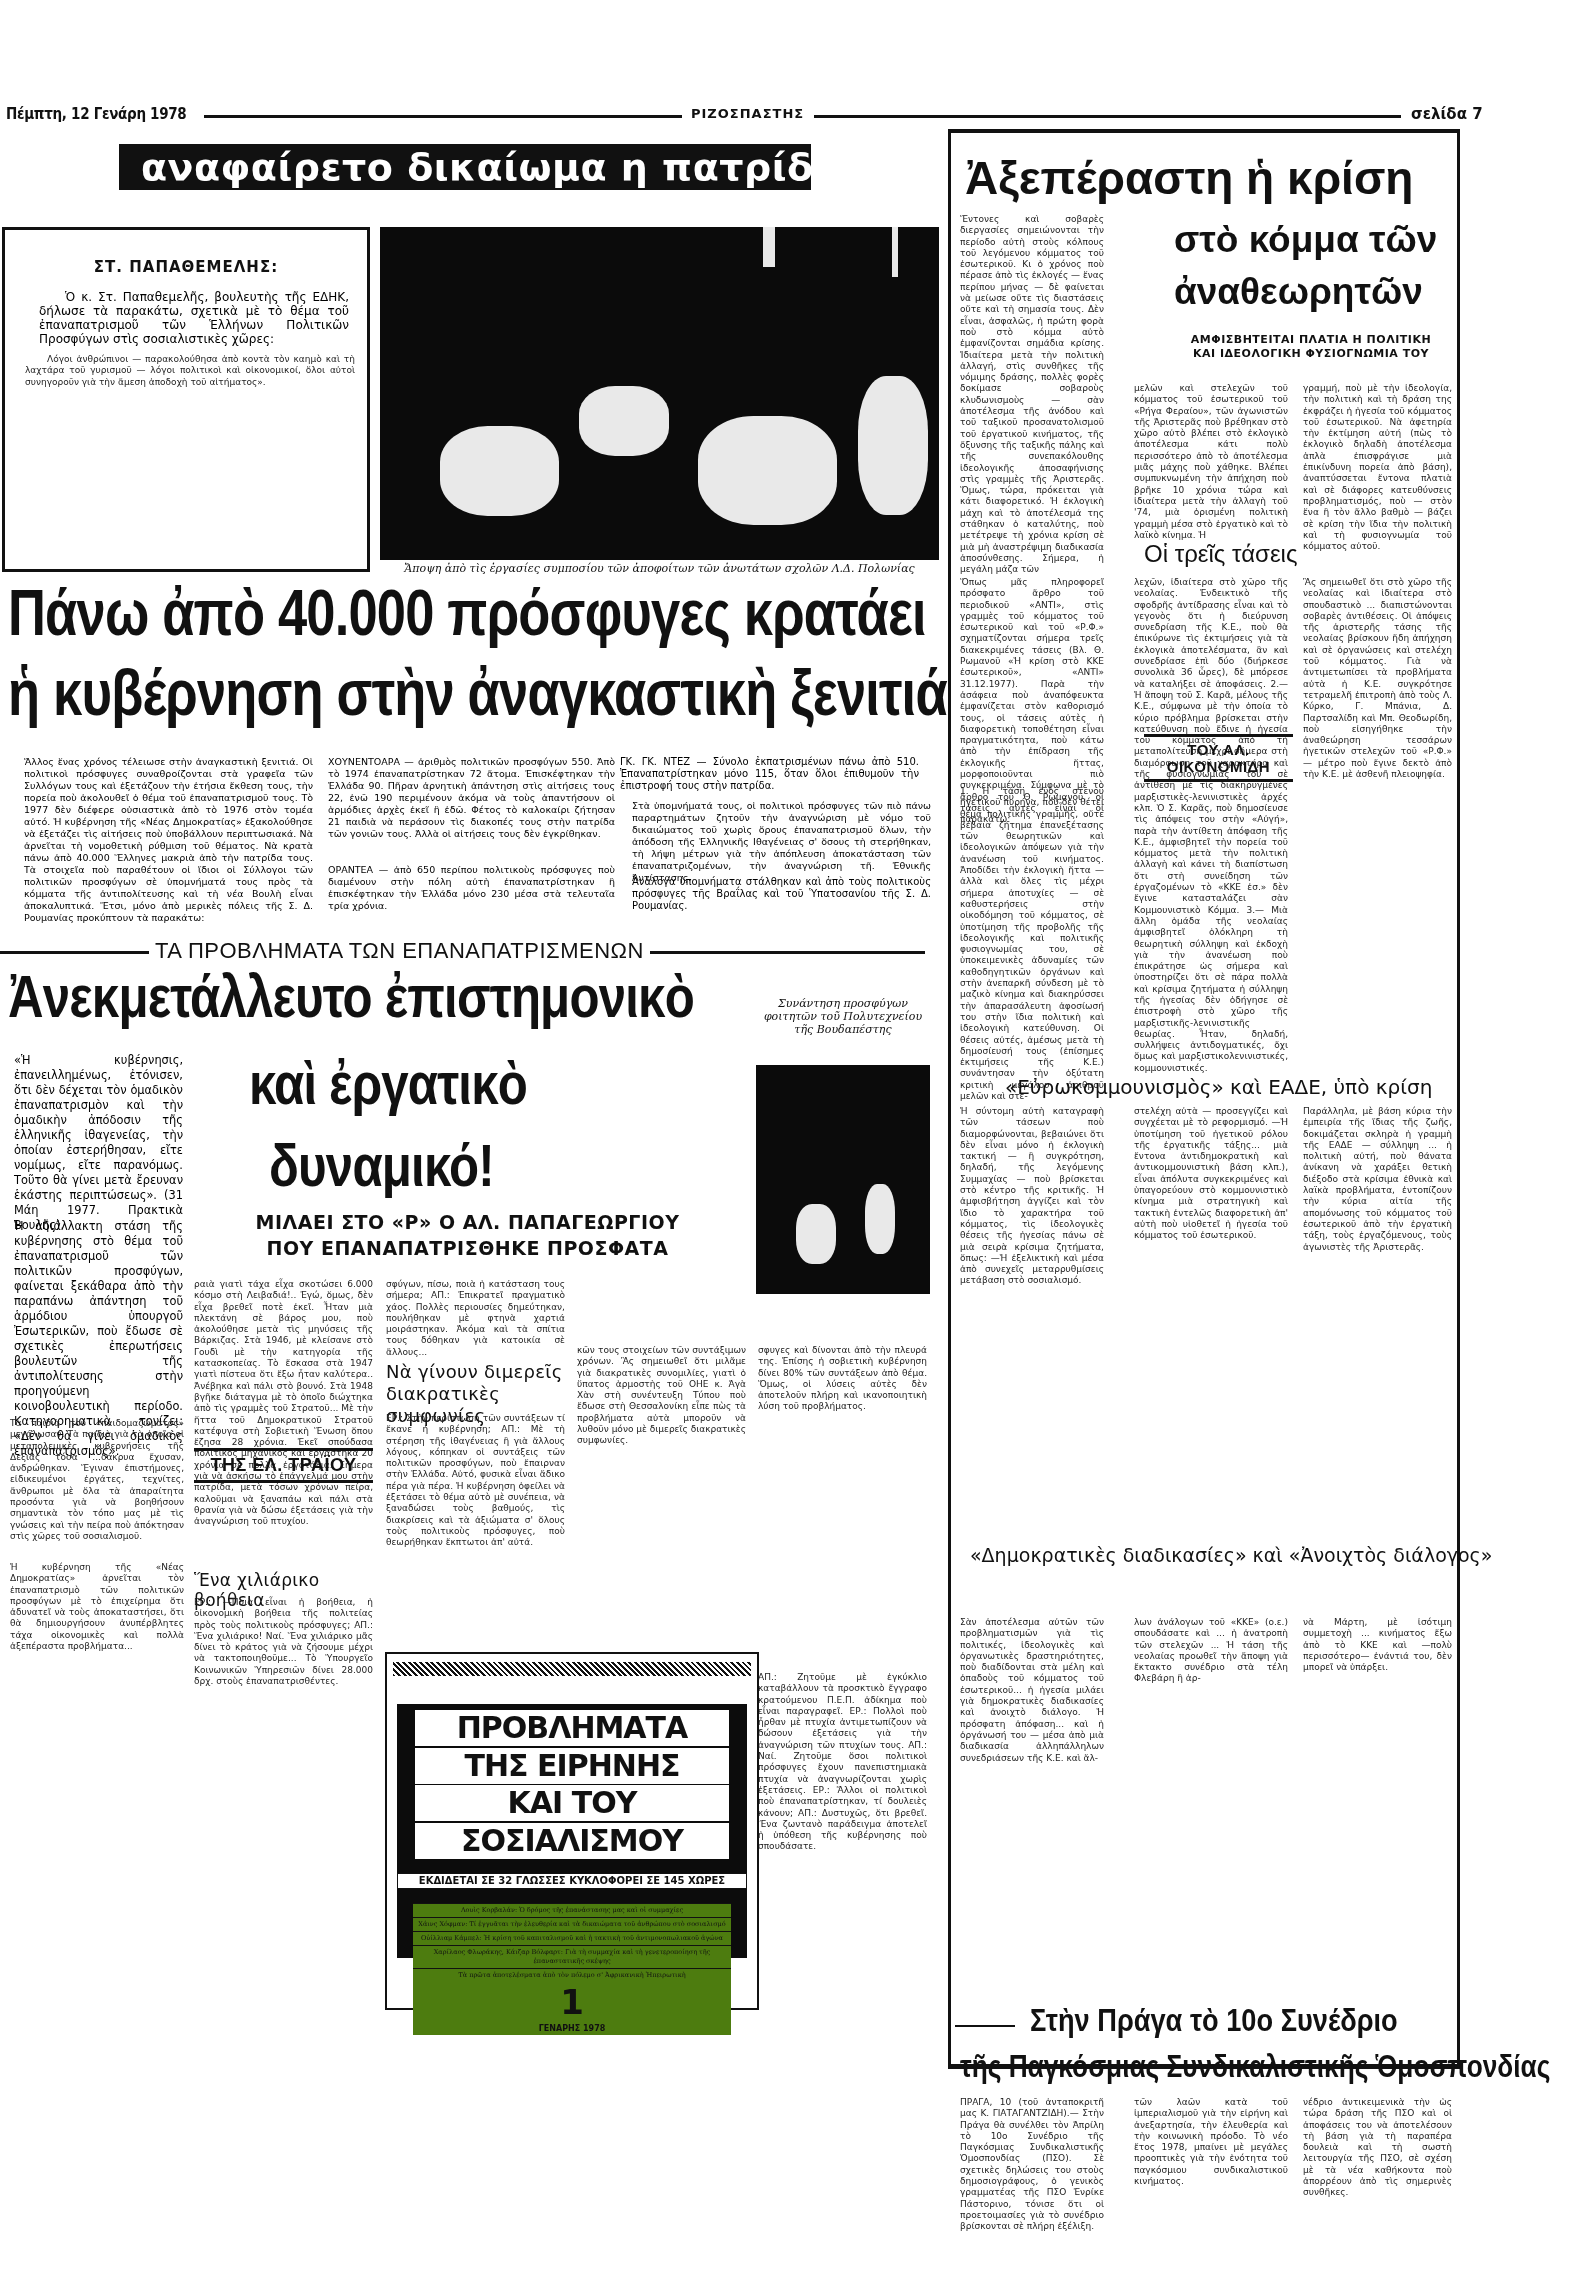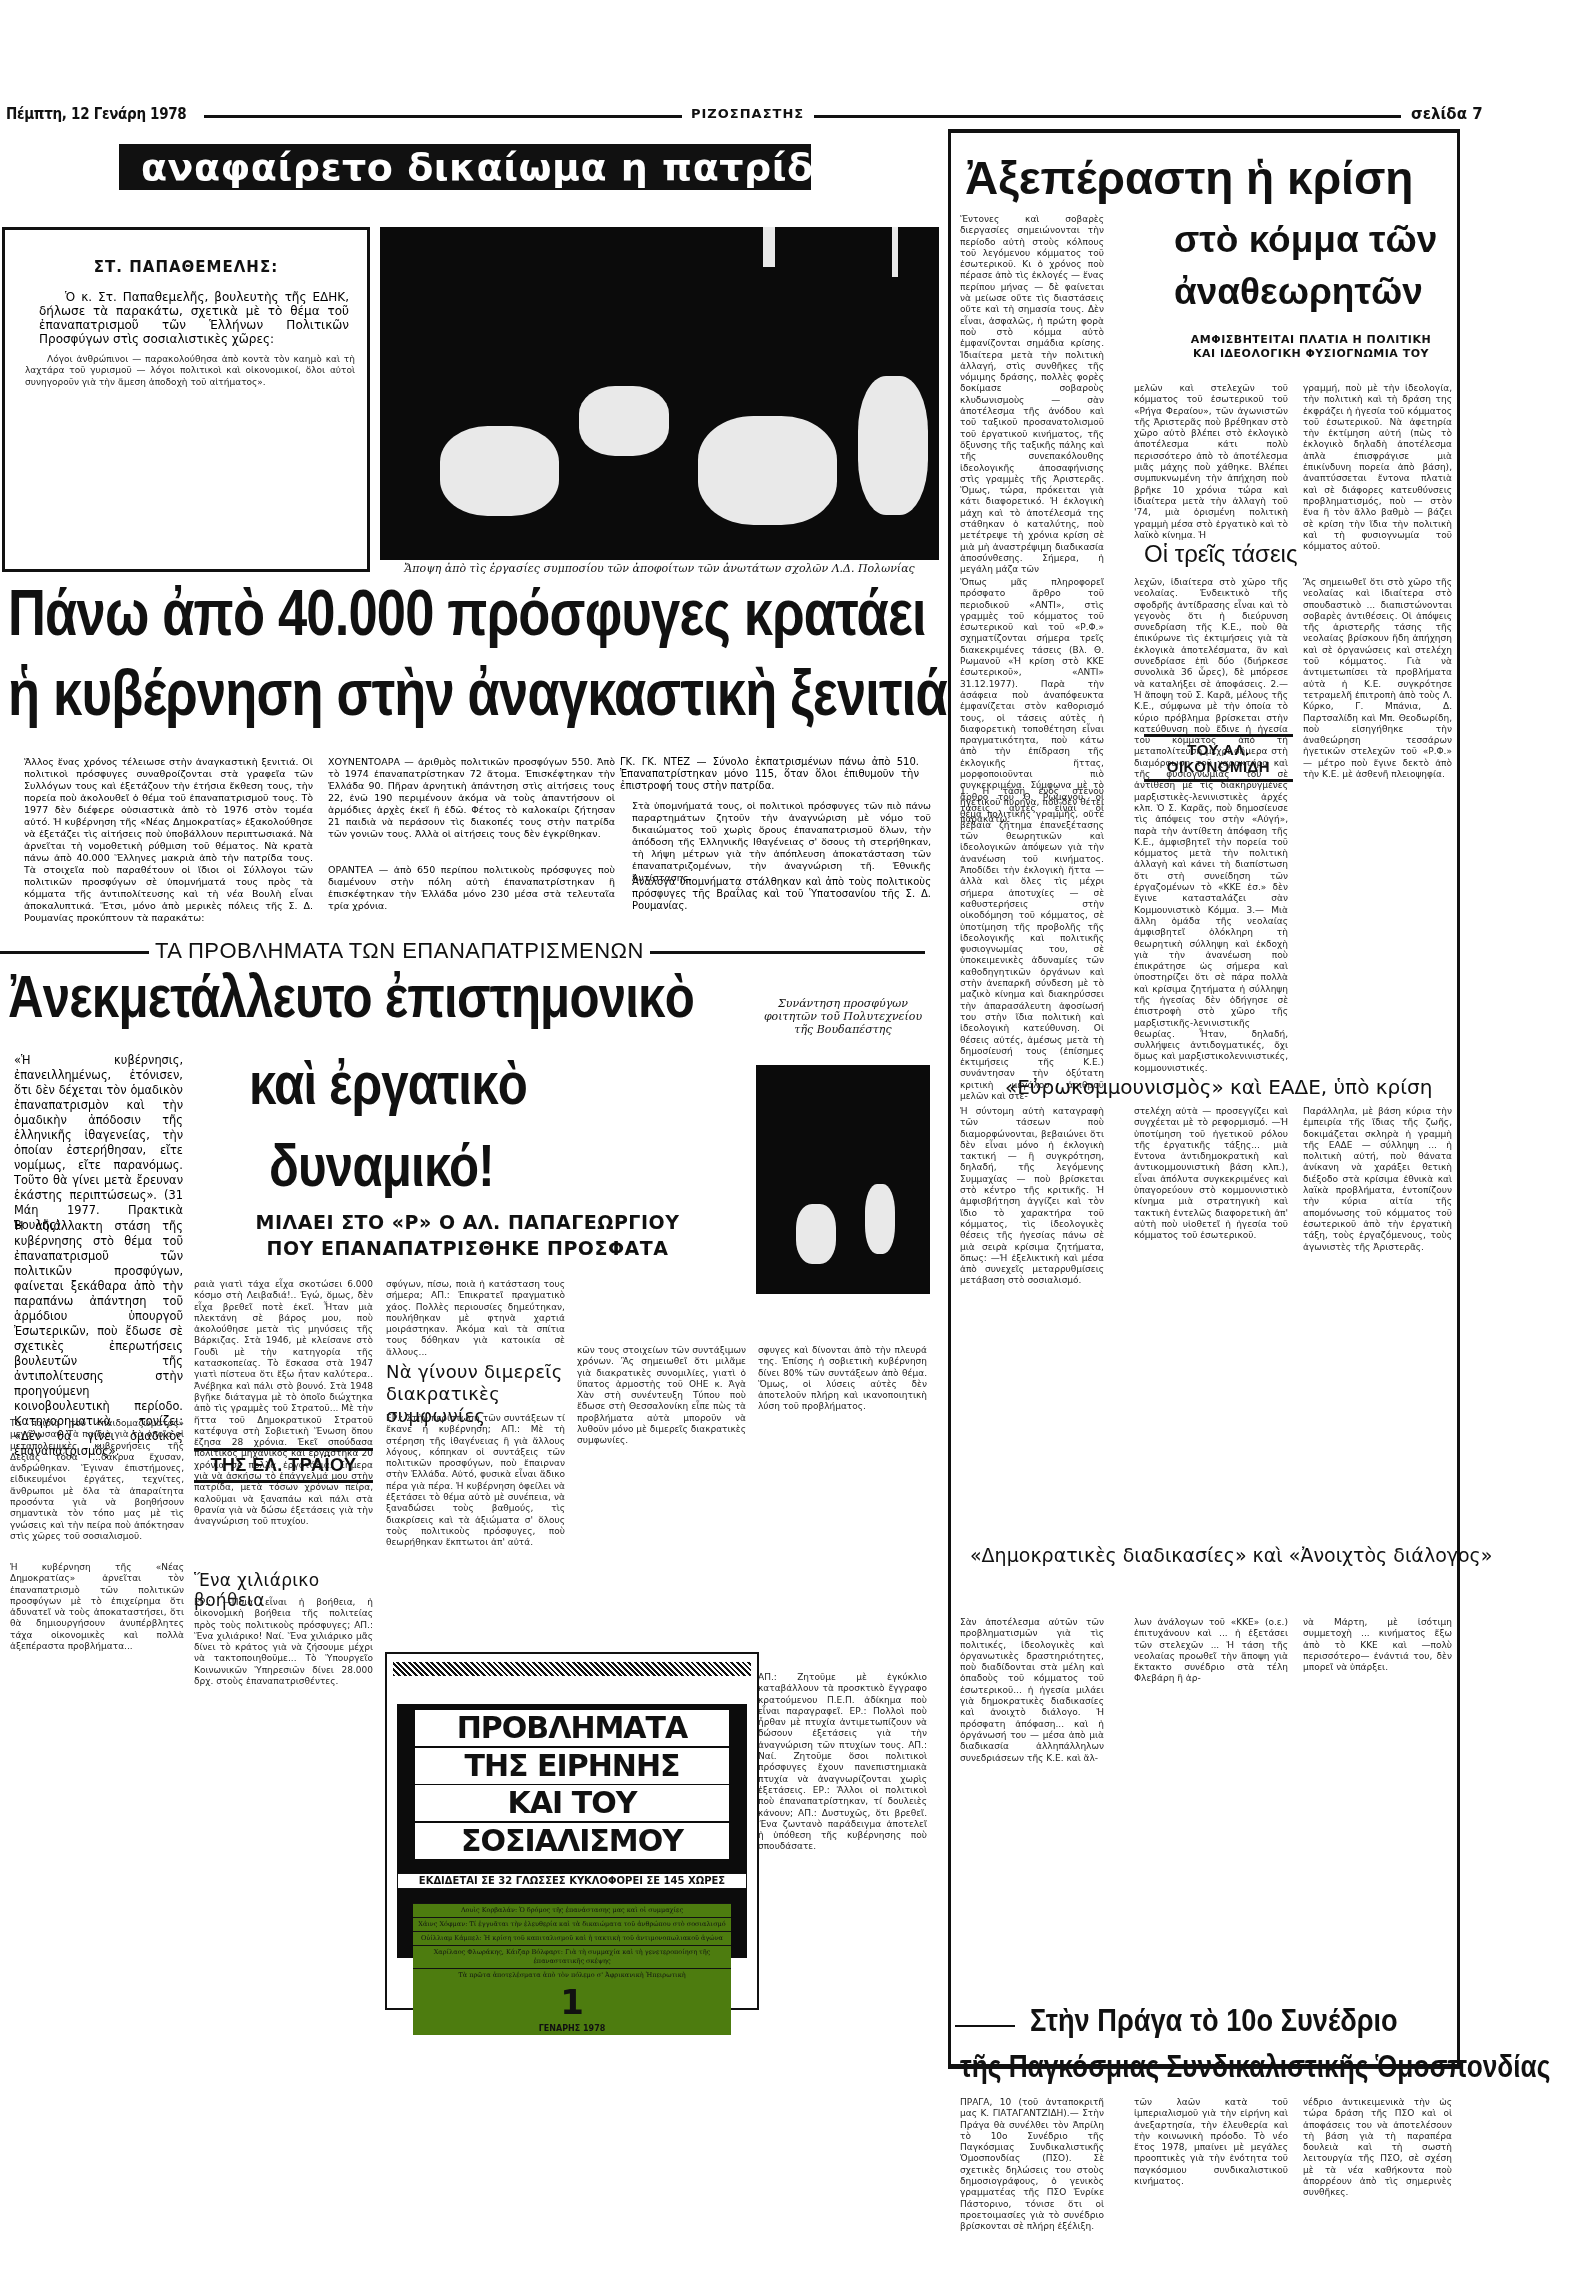--- a/index.html
+++ b/index.html
@@ -156,21 +156,21 @@
 <div class="abs byline" style="left:1144px;top:734px;width:149px;font-size:15px;">ΤΟΥ ΑΛ. ΟΙΚΟΝΟΜΙΔΗ</div>
 <div class="abs body-sm" style="left:1303px;top:577px;width:149px;">Ἂς σημειωθεῖ ὅτι στὸ χῶρο τῆς νεολαίας καὶ ἰδιαίτερα στὸ σπουδαστικὸ ... διαπιστώνονται σοβαρὲς ἀντιθέσεις. Οἱ ἀπόψεις τῆς ἀριστερῆς τάσης τῆς νεολαίας βρίσκουν ἤδη ἀπήχηση καὶ σὲ ὀργανώσεις καὶ στελέχη τοῦ κόμματος. Γιὰ νὰ ἀντιμετωπίσει τὰ προβλήματα αὐτὰ ἡ Κ.Ε. συγκρότησε τετραμελῆ ἐπιτροπὴ ἀπὸ τοὺς Λ. Κύρκο, Γ. Μπάνια, Δ. Παρτσαλίδη καὶ Μπ. Θεοδωρίδη, ποὺ εἰσηγήθηκε τὴν ἀναθεώρηση τεσσάρων ἡγετικῶν στελεχῶν τοῦ «Ρ.Φ.» — μέτρο ποὺ ἔγινε δεκτὸ ἀπὸ τὴν Κ.Ε. μὲ ἀσθενῆ πλειοψηφία.</div>
 
 <div class="abs" style="left:1005px;top:1075px;font:20px 'DejaVu Sans',sans-serif;white-space:nowrap;">«Εὐρωκομμουνισμὸς» καὶ ΕΑΔΕ, ὑπὸ κρίση</div>
 <div class="abs body-sm" style="left:960px;top:1106px;width:144px;">Ἡ σύντομη αὐτὴ καταγραφὴ τῶν τάσεων ποὺ διαμορφώνονται, βεβαιώνει ὅτι δὲν εἶναι μόνο ἡ ἐκλογικὴ τακτική — ἢ συγκρότηση, δηλαδή, τῆς λεγόμενης Συμμαχίας — ποὺ βρίσκεται στὸ κέντρο τῆς κριτικῆς. Ἡ ἀμφισβήτηση ἀγγίζει καὶ τὸν ἴδιο τὸ χαρακτήρα τοῦ κόμματος, τὶς ἰδεολογικὲς θέσεις τῆς ἡγεσίας πάνω σὲ μιὰ σειρὰ κρίσιμα ζητήματα, ὅπως: —Ἡ ἐξελικτικὴ καὶ μέσα ἀπὸ συνεχεῖς μεταρρυθμίσεις μετάβαση στὸ σοσιαλισμό.</div>
 <div class="abs body-sm" style="left:1134px;top:1106px;width:154px;">στελέχη αὐτὰ — προσεγγίζει καὶ συγχέεται μὲ τὸ ρεφορμισμό. —Ἡ ὑποτίμηση τοῦ ἡγετικοῦ ρόλου τῆς ἐργατικῆς τάξης... μιὰ ἔντονα ἀντιδημοκρατικὴ καὶ ἀντικομμουνιστικὴ βάση κλπ.), εἶναι ἀπόλυτα συγκεκριμένες καὶ ὑπαγορεύουν στὸ κομμουνιστικὸ κίνημα μιὰ στρατηγικὴ καὶ τακτικὴ ἐντελῶς διαφορετικὴ ἀπ' αὐτὴ ποὺ υἱοθετεῖ ἡ ἡγεσία τοῦ κόμματος τοῦ ἐσωτερικοῦ.</div>
 <div class="abs body-sm" style="left:1303px;top:1106px;width:149px;">Παράλληλα, μὲ βάση κύρια τὴν ἐμπειρία τῆς ἴδιας τῆς ζωῆς, δοκιμάζεται σκληρὰ ἡ γραμμὴ τῆς ΕΑΔΕ — σύλληψη ... ἡ πολιτικὴ αὐτή, ποὺ θάνατα ἀνίκανη νὰ χαράξει θετικὴ διέξοδο στὰ κρίσιμα ἐθνικὰ καὶ λαϊκὰ προβλήματα, ἐντοπίζουν τὴν κύρια αἰτία τῆς απομόνωσης τοῦ κόμματος τοῦ ἐσωτερικοῦ ἀπὸ τὴν ἐργατικὴ τάξη, τοὺς ἐργαζόμενους, τοὺς ἀγωνιστὲς τῆς Ἀριστερᾶς.</div>
 
 <div class="abs" style="left:970px;top:1544px;font:19px 'DejaVu Sans',sans-serif;white-space:nowrap;">«Δημοκρατικὲς διαδικασίες» καὶ «Ἀνοιχτὸς διάλογος»</div>
 <div class="abs body-sm" style="left:960px;top:1617px;width:144px;">Σὰν ἀποτέλεσμα αὐτῶν τῶν προβληματισμῶν γιὰ τὶς πολιτικές, ἰδεολογικὲς καὶ ὀργανωτικὲς δραστηριότητες, ποὺ διαδίδονται στὰ μέλη καὶ ὀπαδοὺς τοῦ κόμματος τοῦ ἐσωτερικοῦ... ἡ ἡγεσία μιλάει γιὰ δημοκρατικὲς διαδικασίες καὶ ἀνοιχτὸ διάλογο. Ἡ πρόσφατη ἀπόφαση... καὶ ἡ ὀργάνωσή του — μέσα ἀπὸ μιὰ διαδικασία ἀλληπάλληλων συνεδριάσεων τῆς Κ.Ε. καὶ ἄλ-</div>
-<div class="abs body-sm" style="left:1134px;top:1617px;width:154px;">λων ἀνάλογων τοῦ «ΚΚΕ» (ο.ε.) ἐπιτυχάνουν καὶ ... ἡ ἐξετάσει τῶν στελεχῶν ... Ἡ τάση τῆς νεολαίας προωθεῖ τὴν ἄποψη γιὰ ἔκτακτο συνέδριο στὰ τέλη Φλεβάρη ἢ ἀρ-</div>
+<div class="abs body-sm" style="left:1134px;top:1617px;width:154px;">λων ἀνάλογων τοῦ «ΚΚΕ» (ο.ε.) σπουδάσατε καὶ ... ἡ ἀνατροπὴ τῶν στελεχῶν ... Ἡ τάση τῆς νεολαίας προωθεῖ τὴν ἄποψη γιὰ ἔκτακτο συνέδριο στὰ τέλη Φλεβάρη ἢ ἀρ-</div>
 <div class="abs body-sm" style="left:1303px;top:1617px;width:149px;">νὰ Μάρτη, μὲ ἰσότιμη συμμετοχὴ ... κινήματος ἔξω ἀπὸ τὸ ΚΚΕ καὶ —πολὺ περισσότερο— ἐνάντιά του, δὲν μπορεῖ νὰ ὑπάρξει.</div>
 
 <div class="abs rule" style="left:955px;top:2025px;width:60px;height:2px;"></div>
 <div class="abs" style="left:1030px;top:2002px;font:bold 32px 'Liberation Sans Narrow','Liberation Sans',sans-serif;white-space:nowrap;transform:scaleX(0.85);transform-origin:left top;">Στὴν Πράγα τὸ 10ο Συνέδριο</div>
 <div class="abs" style="left:960px;top:2048px;font:bold 32px 'Liberation Sans Narrow','Liberation Sans',sans-serif;white-space:nowrap;transform:scaleX(0.82);transform-origin:left top;">τῆς Παγκόσμιας Συνδικαλιστικῆς Ὁμοσπονδίας</div>
 <div class="abs body-sm" style="left:960px;top:2097px;width:144px;">ΠΡΑΓΑ, 10 (τοῦ ἀνταποκριτῆ μας Κ. ΓΙΑΤΑΓΑΝΤΖΙΔΗ).— Στὴν Πράγα θὰ συνέλθει τὸν Ἀπρίλη τὸ 10ο Συνέδριο τῆς Παγκόσμιας Συνδικαλιστικῆς Ὁμοσπονδίας (ΠΣΟ). Σὲ σχετικὲς δηλώσεις του στοὺς δημοσιογράφους, ὁ γενικὸς γραμματέας τῆς ΠΣΟ Ἐνρίκε Πάστορινο, τόνισε ὅτι οἱ προετοιμασίες γιὰ τὸ συνέδριο βρίσκονται σὲ πλήρη ἐξέλιξη.</div>
 <div class="abs body-sm" style="left:1134px;top:2097px;width:154px;">τῶν λαῶν κατὰ τοῦ ἰμπεριαλισμοῦ γιὰ τὴν εἰρήνη καὶ ἀνεξαρτησία, τὴν ἐλευθερία καὶ τὴν κοινωνικὴ πρόοδο. Τὸ νέο ἔτος 1978, μπαίνει μὲ μεγάλες προοπτικὲς γιὰ τὴν ἑνότητα τοῦ παγκόσμιου συνδικαλιστικοῦ κινήματος.</div>
 <div class="abs body-sm" style="left:1303px;top:2097px;width:149px;">νέδριο ἀντικειμενικὰ τὴν ὡς τώρα δράση τῆς ΠΣΟ καὶ οἱ ἀποφάσεις του νὰ ἀποτελέσουν τὴ βάση γιὰ τὴ παραπέρα δουλειὰ καὶ τὴ σωστὴ λειτουργία τῆς ΠΣΟ, σὲ σχέση μὲ τὰ νέα καθήκοντα ποὺ ἀπορρέουν ἀπὸ τὶς σημερινὲς συνθῆκες.</div>
 
 

